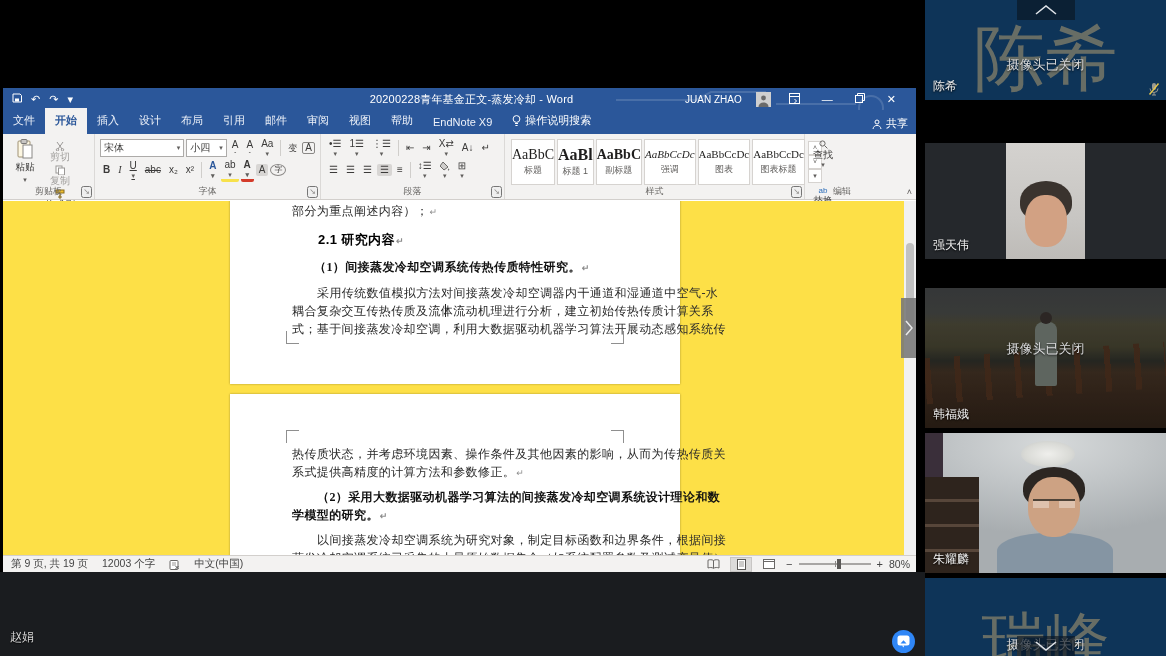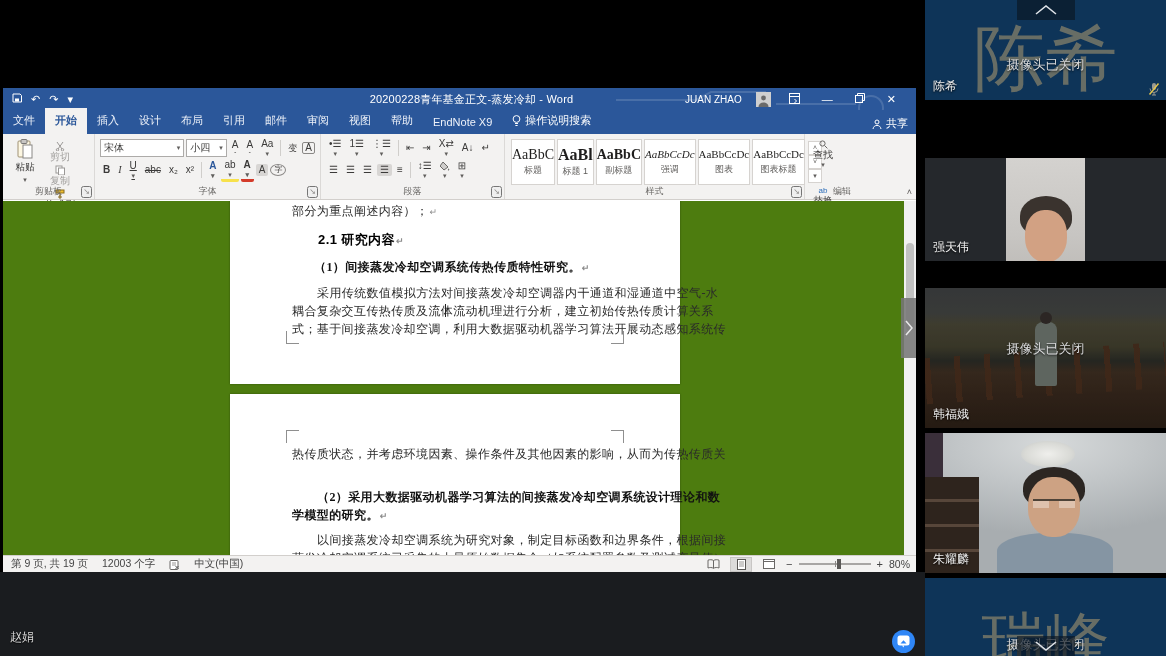--- a/index.html
+++ b/index.html
@@ -55,21 +55,21 @@
                background:none; border:none; cursor:pointer; font-size:9.5px; color:#3b3a39; padding-top:2px; }
   .style-card { width:66px; height:46px; background:#fff; border:1px solid #d6d3d0; margin:2px 1px;
                 display:flex; flex-direction:column; align-items:center; justify-content:center; cursor:pointer; }
   .style-sample { font-family:"Liberation Serif", serif; font-size:14px; color:#1f1e1d; line-height:1.1; white-space:nowrap; }
   .style-name { font-size:9px; color:#5f5d5b; margin-top:2px; white-space:nowrap; }
   .style-scroll { display:flex; flex-direction:column; justify-content:center; margin-left:2px; }
   .style-scroll button { width:14px; height:14px; border:1px solid #d6d3d0; background:#fff; font-size:7px; color:#605e5c; cursor:pointer; line-height:1; }
   .ribbon-collapse { position:absolute; right:4px; bottom:2px; border:none; background:none; color:#605e5c; font-size:9px; cursor:pointer; }
 
   
-  .canvas { position:absolute; left:0; top:113px; width:100%; height:354px; background:#4d7c0f; overflow:hidden; }
+  .canvas { position:absolute; left:0; top:113px; width:100%; height:354px; background:#fde047; overflow:hidden; }
   .page { position:absolute; left:227px; width:450px; background:#fff; box-shadow:0 0 2px rgba(0,0,0,.35); }
   .page1 { top:-62px; height:245px; }
   .page2 { top:193px; height:260px; }
   .ln { position:absolute; height:18px; font-family:"Liberation Serif", serif; font-size:12px; color:#2a2a2a;
         letter-spacing:.4px; white-space:nowrap; }
   .ln-b { font-weight:bold; color:#111; }
   .ln-h { font-family:"Liberation Sans", sans-serif; font-weight:bold; font-size:13px; color:#000; }
   .pmark { color:#8d8d8d; font-size:9px; margin-left:1px; }
   .cropmark { position:absolute; width:13px; height:13px; }
   .cm-bl { border-left:1px solid #8f8f8f; border-bottom:1px solid #8f8f8f; }
@@ -435,20 +435,21 @@
           <div class="ln" style="left:62px; top:182px"><span>式；基于间接蒸发冷却空调，利用大数据驱动机器学习算法开展动态感知系统传</span></div>
           <div class="caret-i" style="left:215px; top:165px"></div>
           <div class="cropmark cm-bl" style="left:56px; top:192px"></div>
           <div class="cropmark cm-br" style="left:381px; top:192px"></div>
         </div>
 
         <div class="page page2">
           <div class="cropmark cm-tl" style="left:56px; top:36px"></div>
           <div class="cropmark cm-tr" style="left:381px; top:36px"></div>
           <div class="ln" style="left:62px; top:52px"><span>热传质状态，并考虑环境因素、操作条件及其他因素的影响，从而为传热传质关</span></div>
+          <div class="ln" style="left:62px; top:70px"><span>系式提供高精度的计算方法和参数修正。</span><span class="pmark">↵</span></div>
           <div class="ln ln-b" style="left:87px; top:95px"><span>（2）采用大数据驱动机器学习算法的间接蒸发冷却空调系统设计理论和数</span></div>
           <div class="ln ln-b" style="left:62px; top:113px"><span>学模型的研究。</span><span class="pmark">↵</span></div>
           <div class="ln" style="left:87px; top:138px"><span>以间接蒸发冷却空调系统为研究对象，制定目标函数和边界条件，根据间接</span></div>
           <div class="ln" style="left:62px; top:156px"><span>蒸发冷却空调系统已采集的大量原始数据集合（如系统配置参数及测试变量值）</span></div>
         </div>
 
         <div class="vscroll">
           <div class="vthumb"></div>
         </div>
       </div>
@@ -523,21 +524,21 @@
       <div class="bigname" style="top:22px">陈希</div>
       <div class="camoff" style="top:56px">摄像头已关闭</div>
       <div class="tile-label">陈希</div>
       <svg class="mic-off" width="12" height="14" viewBox="0 0 12 14">
         <rect x="4" y="1" width="4" height="7" rx="2" fill="#9a9a92"></rect>
         <path d="M2 6.5a4 4 0 008 0M6 10.5V13M4 13h4" stroke="#9a9a92" fill="none"></path>
         <path d="M1.5 12.5L10.5 1.5" stroke="#e8c74a" stroke-width="1.4"></path>
       </svg>
     </div>
 
-    <div class="tile t2" style="top:158px; height:103px">
+    <div class="tile t2" style="top:143px; height:116px">
       <div class="t2-strip">
         <div class="t2-hair"></div>
         <div class="t2-face"></div>
         <div class="t2-body"></div>
       </div>
       <div class="tile-label">强天伟</div>
     </div>
 
     <div class="tile" style="top:288px; height:140px">
       <div class="t3-photo"></div>

